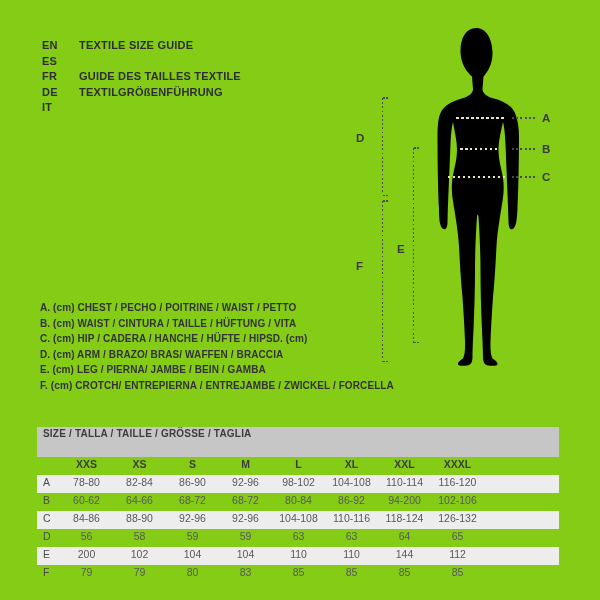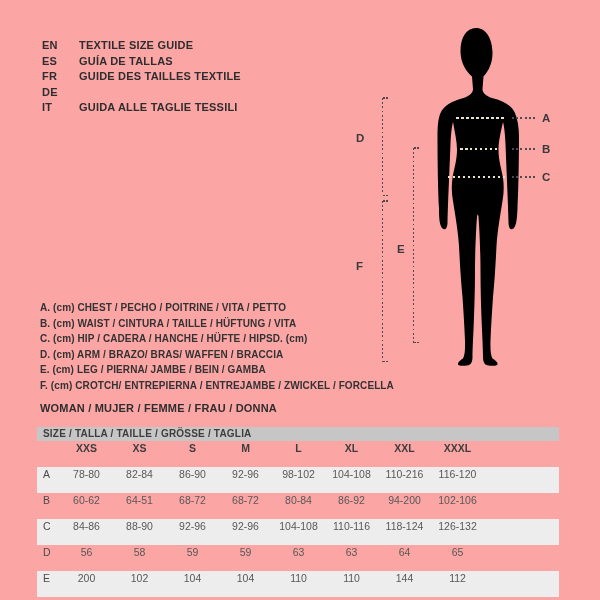--- a/index.html
+++ b/index.html
@@ -1,36 +1,36 @@
 <!DOCTYPE html>
 <html><head>
 <meta charset="utf-8">
 <style>
   html,body{margin:0;padding:0;background:#fff;}
-  .stage{position:relative;width:600px;height:600px;background:#fca5a5;overflow:hidden;
+  .stage{position:relative;width:600px;height:600px;background:#84cc16;overflow:hidden;
          font-family:"Liberation Sans",sans-serif;color:#2e2e2e;}
 
   
   .lang-block{position:absolute;left:42px;top:38px;font-size:11px;font-weight:700;
               line-height:15.6px;letter-spacing:.2px;}
   .lang-row{display:flex;}
   .lang-code{width:37px;flex:0 0 37px;}
 
   
   .legend-block{position:absolute;left:40px;top:300px;font-size:10px;font-weight:700;
                 line-height:15.5px;letter-spacing:.1px;color:#333;}
 
   
   .woman-line{position:absolute;left:40px;top:402px;font-size:11px;font-weight:700;letter-spacing:.2px;}
 
   
   .size-table{position:absolute;left:37px;top:427px;width:522px;}
-  .table-bar{height:14px;line-height:13.5px;background:#c6c6c6;padding-left:6px;
+  .table-bar{height:30px;line-height:13.5px;background:#c6c6c6;padding-left:6px;
              font-size:10px;font-weight:700;color:#3d3d3d;letter-spacing:.2px;}
-  .trow{display:grid;grid-template-columns:23px repeat(8,53px) 1fr;height:26px;line-height:14px;}
+  .trow{display:grid;grid-template-columns:23px repeat(8,53px) 1fr;height:18px;line-height:14px;}
   .trow.stripe{background:#ededed;}
   .trow .rl{padding-left:6px;font-size:10.5px;color:#4a4a4a;}
   .trow .c{text-align:center;font-size:10.5px;color:#585858;}
   .trow.sizes .c{font-weight:700;color:#3d3d3d;}
 
   
   .silhouette{position:absolute;left:435px;top:26px;}
   .hdots-y{position:absolute;height:2px;z-index:3;
            background:repeating-linear-gradient(to right,#e9e4c2 0 2.5px,transparent 2.5px 5px);}
   .hdots-g{position:absolute;height:1.8px;
@@ -46,32 +46,31 @@
 
 <div class="stage">
 
   <div class="lang-block">
     <div class="lang-row">
       <span class="lang-code">EN</span>
       <span>TEXTILE SIZE GUIDE</span>
     </div>
     <div class="lang-row">
       <span class="lang-code">ES</span>
-      <span>GUÍA DE TALLAS</span>
     </div>
     <div class="lang-row">
       <span class="lang-code">FR</span>
       <span>GUIDE DES TAILLES TEXTILE</span>
     </div>
     <div class="lang-row">
       <span class="lang-code">DE</span>
+      <span>TEXTILGRÖßENFÜHRUNG</span>
     </div>
     <div class="lang-row">
       <span class="lang-code">IT</span>
-      <span>GUIDA ALLE TAGLIE TESSILI</span>
     </div>
   </div>
 
   <svg class="silhouette" width="92" height="340" viewBox="0 0 92 340">
     <path fill="#000000" d="M41,2
       C51,2 57,12 57.5,26 C57.8,36 54,45 48.5,50.5 L47.5,63
       C47.5,67 51,70 57,72 C69,75 77,80 80,87
       C82.5,93 84,101 84,111 C84,131 83.5,165 82.5,182
       C82,193 81.5,199.5 78.5,202.5 C75.5,205 73.5,201.5 73.5,196.5
       C73,175 71.5,145 70.5,118 C70,108 69.3,101 68,96
@@ -117,29 +116,28 @@
   <div class="tick" style="left:414px;top:341.5px;"></div>
 
   <div class="mlabel" style="left:542px;top:111.5px;">A</div>
   <div class="mlabel" style="left:542px;top:142.5px;">B</div>
   <div class="mlabel" style="left:542px;top:170.5px;">C</div>
   <div class="mlabel" style="left:356px;top:132px;">D</div>
   <div class="mlabel" style="left:397px;top:242.5px;">E</div>
   <div class="mlabel" style="left:356px;top:259.5px;">F</div>
 
   <div class="legend-block">
-    <div>A. (cm) CHEST / PECHO / POITRINE / VITA / PETTO</div>
+    <div>A. (cm) CHEST / PECHO / POITRINE / WAIST / PETTO</div>
     <div>B. (cm) WAIST / CINTURA / TAILLE / HÜFTUNG / VITA</div>
     <div>C. (cm) HIP / CADERA / HANCHE / HÜFTE / HIPSD. (cm)</div>
     <div>D. (cm) ARM / BRAZO/ BRAS/ WAFFEN / BRACCIA</div>
     <div>E. (cm) LEG / PIERNA/ JAMBE / BEIN / GAMBA</div>
     <div>F. (cm) CROTCH/ ENTREPIERNA / ENTREJAMBE / ZWICKEL / FORCELLA</div>
   </div>
 
-  <div class="woman-line">WOMAN / MUJER / FEMME / FRAU / DONNA</div>
 
   <div class="size-table">
     <div class="table-bar">SIZE / TALLA / TAILLE / GRÖSSE / TAGLIA</div>
 
     <div class="trow sizes">
       <div class="rl"></div>
       <div class="c">XXS</div>
       <div class="c">XS</div>
       <div class="c">S</div>
       <div class="c">M</div>
@@ -151,29 +149,29 @@
     </div>
 
     <div class="trow stripe">
       <div class="rl">A</div>
       <div class="c">78-80</div>
       <div class="c">82-84</div>
       <div class="c">86-90</div>
       <div class="c">92-96</div>
       <div class="c">98-102</div>
       <div class="c">104-108</div>
-      <div class="c">110-216</div>
+      <div class="c">110-114</div>
       <div class="c">116-120</div>
       <div></div>
     </div>
 
     <div class="trow">
       <div class="rl">B</div>
       <div class="c">60-62</div>
-      <div class="c">64-51</div>
+      <div class="c">64-66</div>
       <div class="c">68-72</div>
       <div class="c">68-72</div>
       <div class="c">80-84</div>
       <div class="c">86-92</div>
       <div class="c">94-200</div>
       <div class="c">102-106</div>
       <div></div>
     </div>
 
     <div class="trow stripe">

